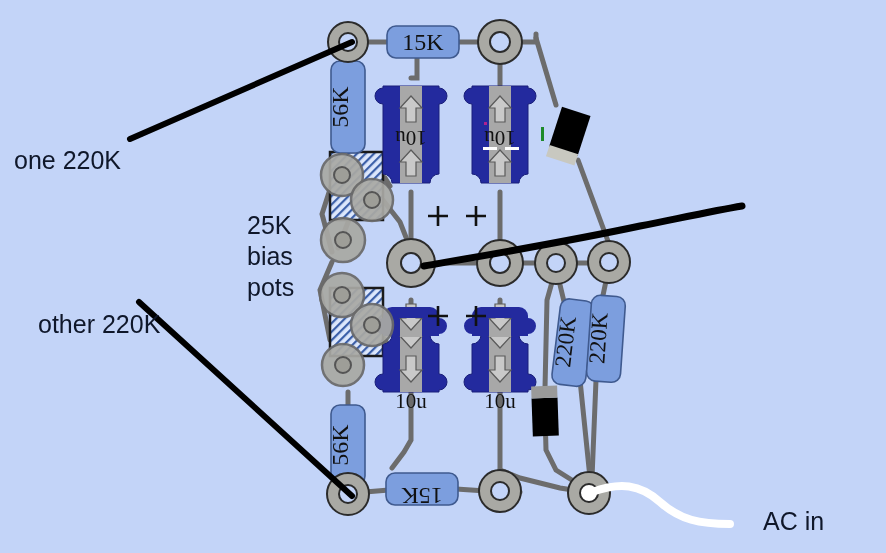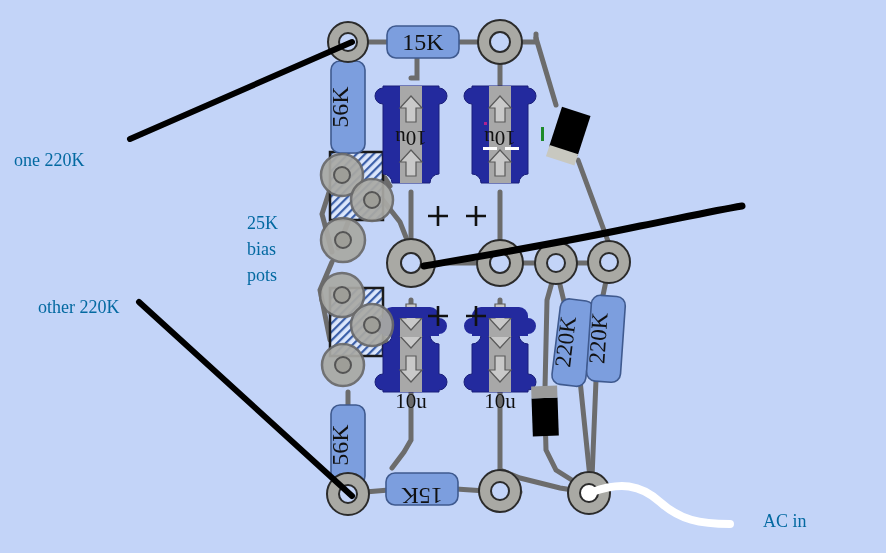--- a/index.html
+++ b/index.html
@@ -7,28 +7,28 @@
     width:886px;height:553px;
     background:#c3d4f8;
     font-family:"Liberation Serif", serif;
     overflow:hidden;
     position:relative;
   }
   #stage{position:absolute;left:0;top:0;width:886px;height:553px;}
   svg.layer{position:absolute;left:0;top:0;width:886px;height:553px;}
   .anno{
     position:absolute;
-    color:#0369a1;
-    font-family:Liberation Serif, serif;
-    font-size:18px;
+    color:#0f172a;
+    font-family:Liberation Sans, sans-serif;
+    font-size:25px;
     line-height:28px;
     white-space:pre;
     letter-spacing:0px;
   }
-  .anno.multi{white-space:pre-line;line-height:26px;}
+  .anno.multi{white-space:pre-line;line-height:31px;}
 </style>
 </head>
 <body>
 
 <div id="stage">
 
   <svg class="layer" viewBox="0 0 886 553">
     <defs>
       <pattern id="hatch" width="6" height="6" patternUnits="userSpaceOnUse" patternTransform="rotate(45)">
         <rect width="6" height="6" fill="#dce7fc"></rect>
@@ -255,19 +255,19 @@
     <path d="M424 266 C470 258 560 243 640 226 C690 216 718 210 742 206" stroke="#000000" stroke-width="7" fill="none" stroke-linecap="round"></path>
     <path d="M592 492 C620 482 640 484 660 502 C680 520 700 524 730 524" stroke="#ffffff" stroke-width="8" fill="none" stroke-linecap="round"></path>
     <path d="M130 139 L352 42" stroke="#000000" stroke-width="6" fill="none" stroke-linecap="round"></path>
     <path d="M139 302 L352 496" stroke="#000000" stroke-width="6" fill="none" stroke-linecap="round"></path>
 
     <rect x="541" y="127" width="3" height="14" fill="#1d8a2a"></rect>
     <rect x="484" y="122" width="3" height="3" fill="#b02090"></rect>
   </svg>
 
   <div class="anno" style="left:14px;top:146px;">one 220K</div>
-  <div class="anno" style="left:38px;top:293px;">other 220K</div>
+  <div class="anno" style="left:38px;top:310px;">other 220K</div>
   <div class="anno multi" style="left:247px;top:210px;">25K
 bias
 pots</div>
   <div class="anno" style="left:763px;top:521px;transform:translateY(-50%);">AC in</div>
 
 </div>
 
 </body></html>

